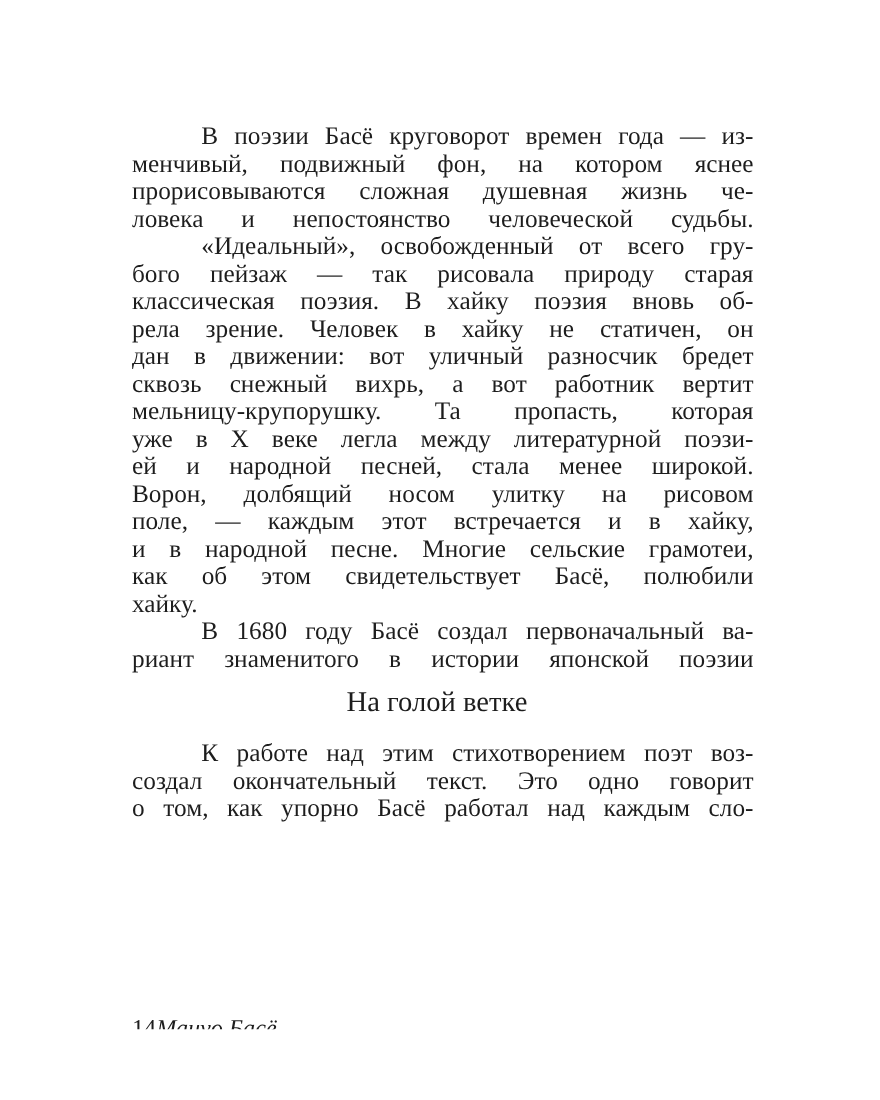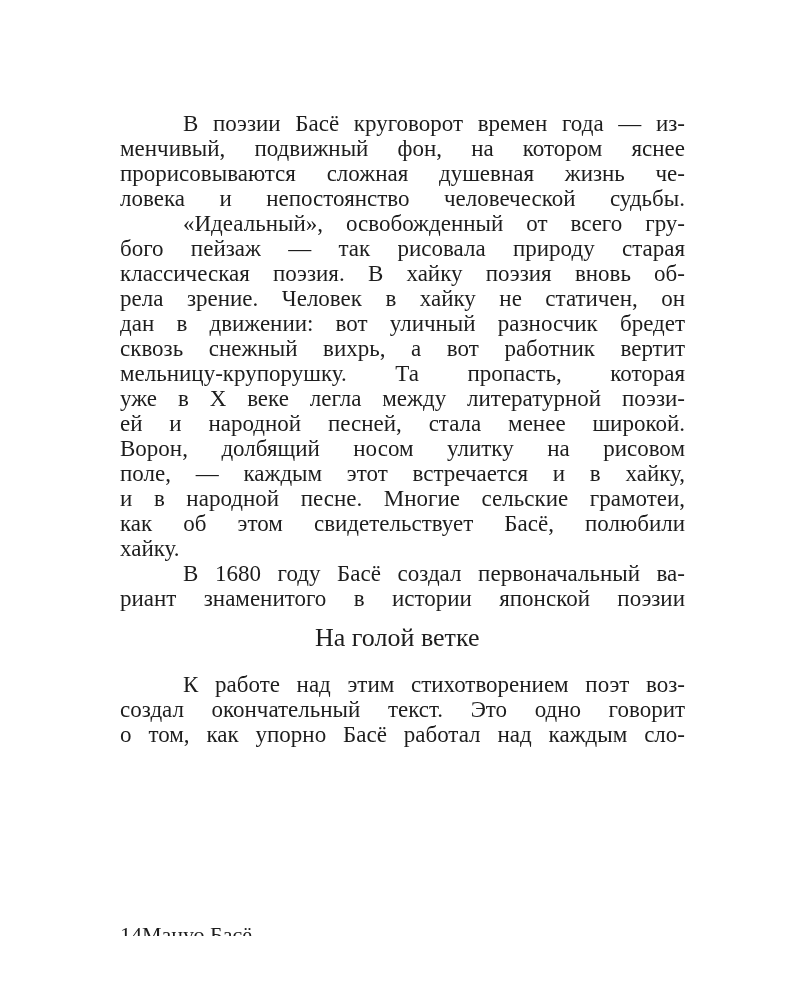--- a/index.html
+++ b/index.html
@@ -42,21 +42,21 @@
     position: absolute;
     left: 120px;
     top: 881px;
     width: 565px;
     display: flex;
     align-items: baseline;
     font-size: 22px;
     line-height: 25px;
     margin-top: 41px;
   }
-  .running-title { }
+  .running-title { font-style: italic; }
 </style>
 </head>
 <body>
 
 <div class="page">
   <div class="text-block">
 
     <div class="para">
       <div class="ln first">В поэзии Басё круговорот времен года — из-</div>
       <div class="ln">менчивый, подвижный фон, на котором яснее</div>

